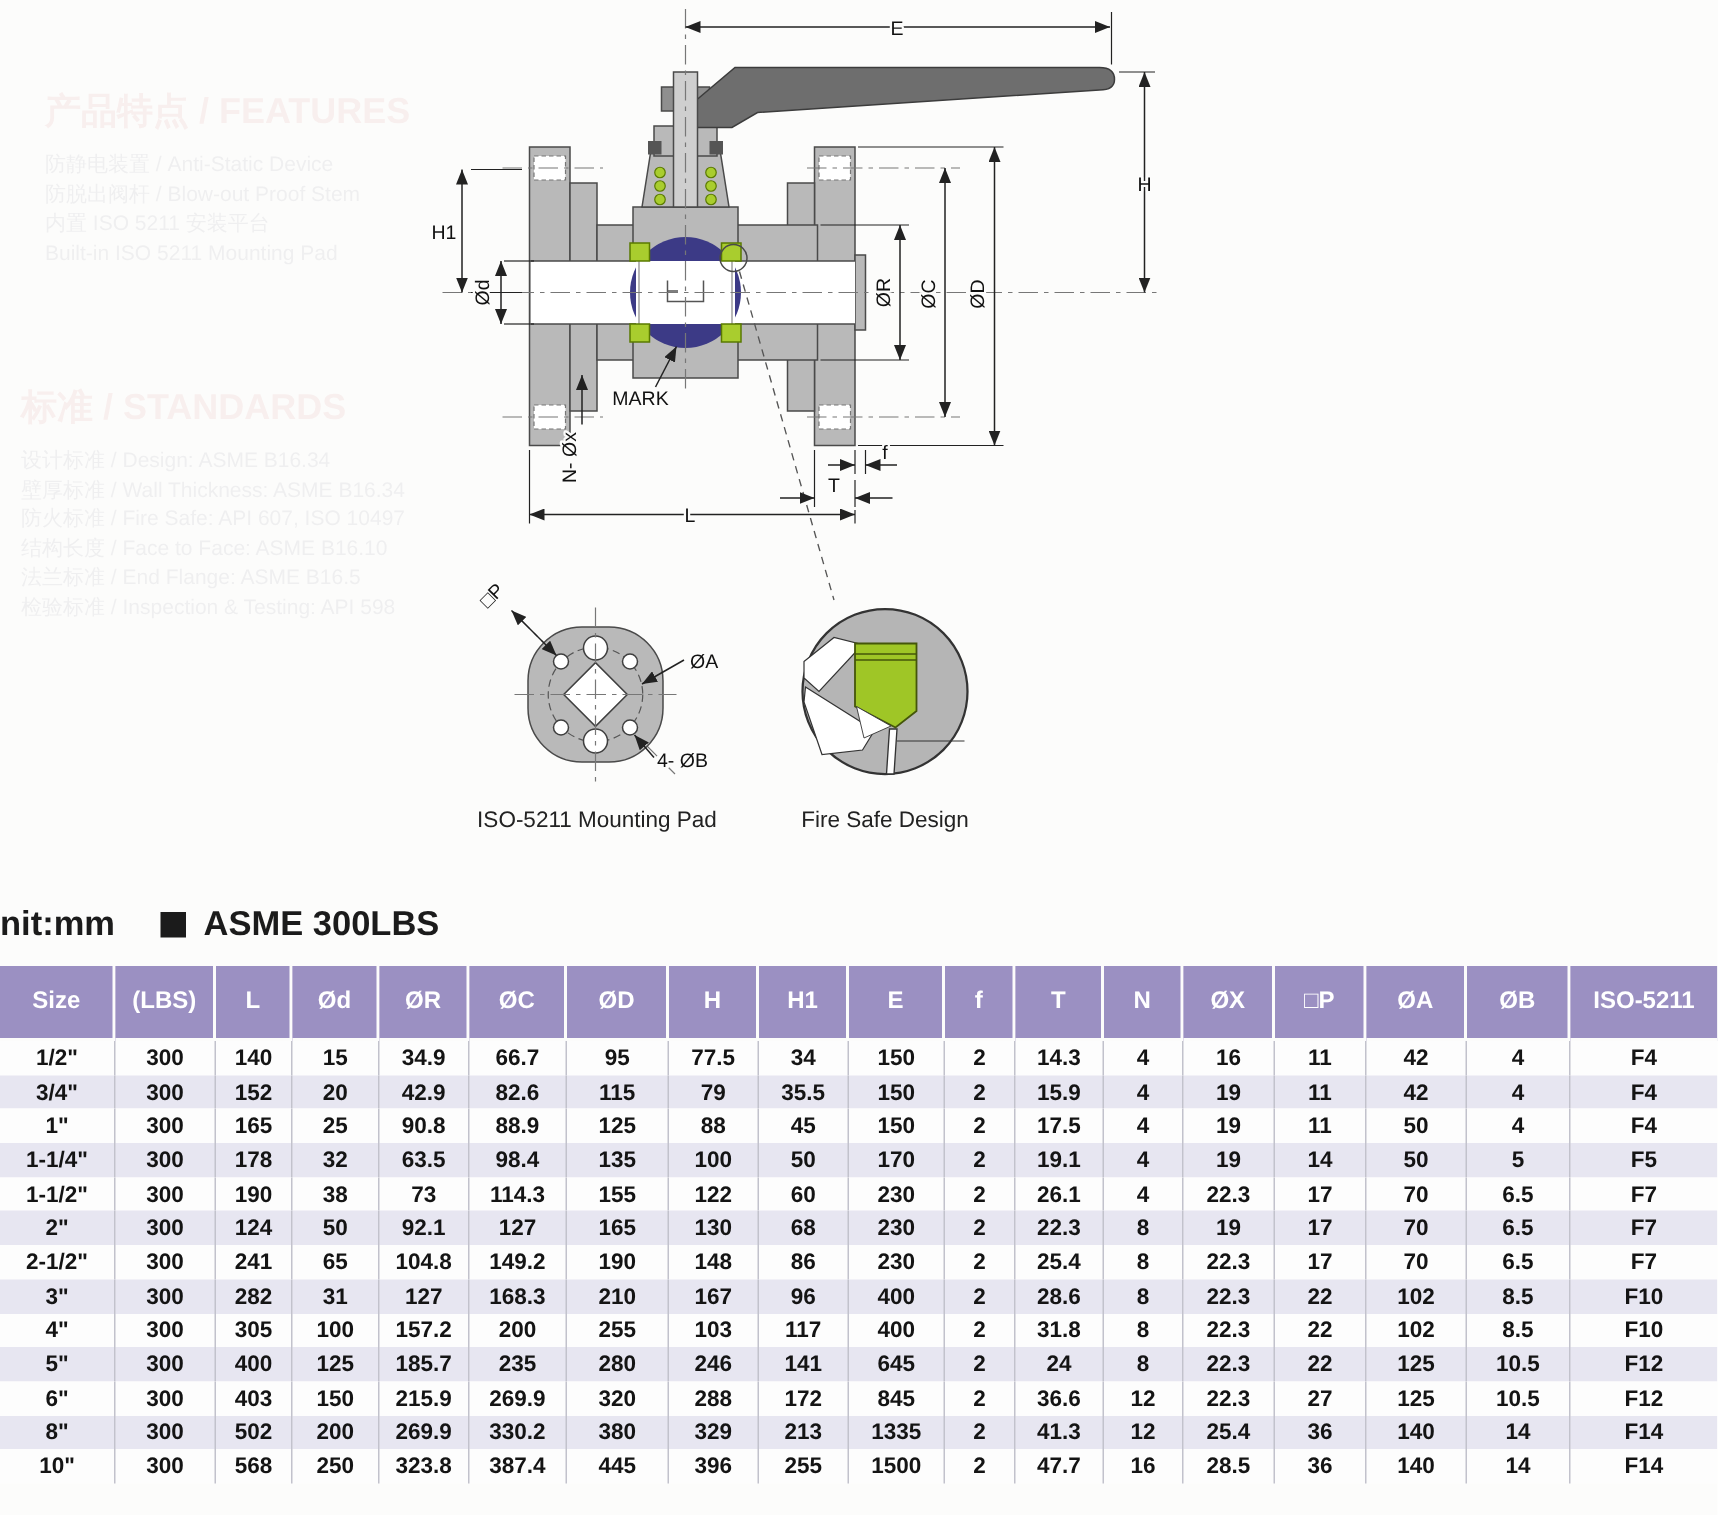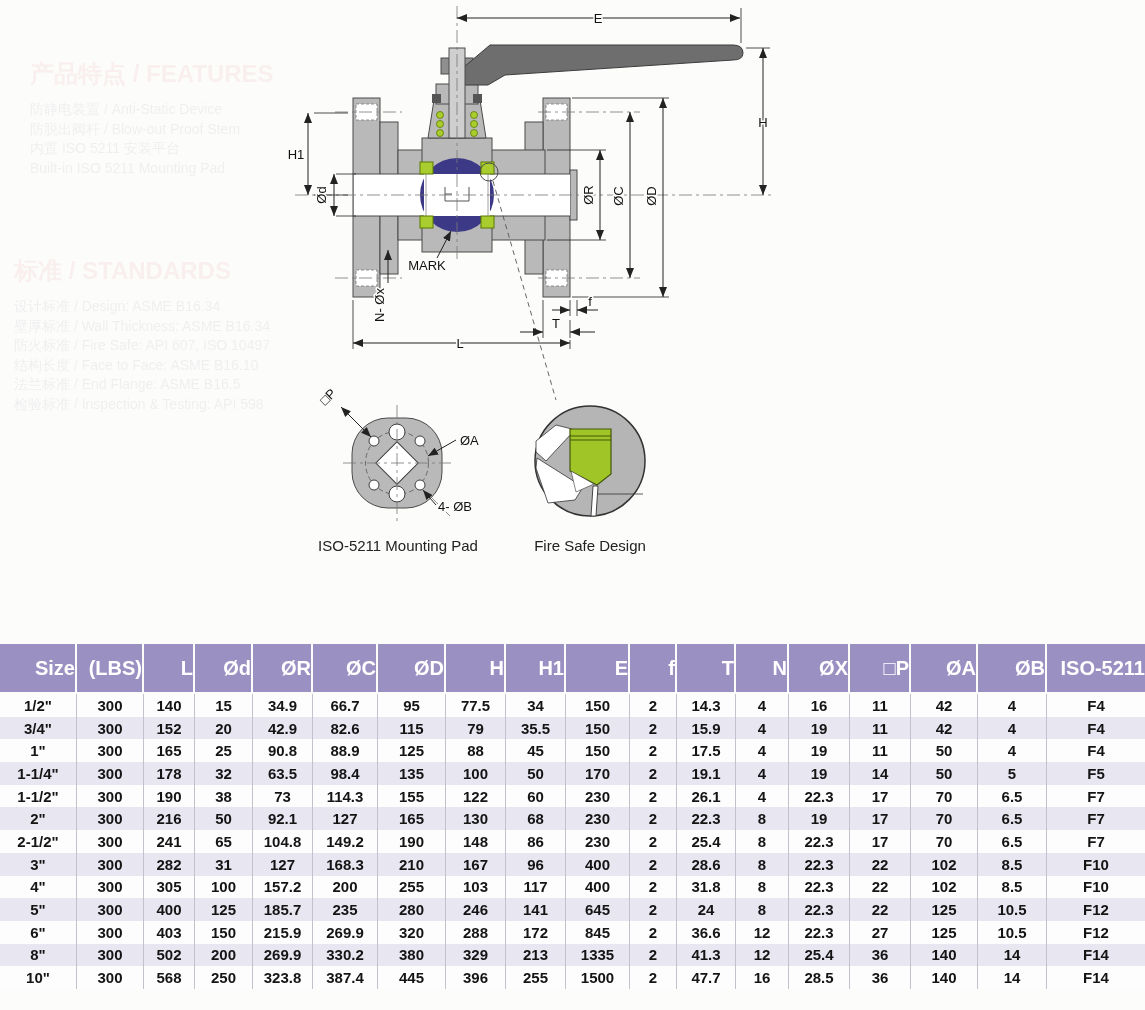--- a/index.html
+++ b/index.html
@@ -30,22 +30,22 @@
   .cl{stroke:#777;stroke-width:0.8;fill:none;stroke-dasharray:13 4 3 4;}
   .dash{stroke:#555;stroke-width:0.9;fill:none;stroke-dasharray:5 4;}
   .thin{stroke:#4a4a4a;stroke-width:1;fill:none;}
   .dimtext{font-family:"Liberation Sans",sans-serif;font-size:13px;fill:#111;
            paint-order:stroke;stroke:#fcfcfb;stroke-width:3px;stroke-linejoin:round;}
   .cap{font-family:"Liberation Sans",sans-serif;font-size:15px;fill:#222;}
 
   
   #spec-table{position:absolute;left:0;top:644px;width:1145px;border-collapse:separate;
               border-spacing:0;table-layout:fixed;}
-  #spec-table th{background:#9b90c2;color:#ffffff;font-weight:700;font-size:20px;height:48px;
-                 border-right:2px solid #fcfcfb;border-bottom:2px solid #fcfcfb;padding:0;text-align:right;}
+  #spec-table th{background:#9b90c2;color:#ffffff;font-weight:700;font-size:16px;height:48px;
+                 border-right:2px solid #fcfcfb;border-bottom:2px solid #fcfcfb;padding:0;text-align:center;}
   #spec-table th:last-child{border-right:none;}
   #spec-table td{height:22.7px;padding:0;text-align:center;font-weight:700;font-size:15px;color:#141414;
                  border-right:1px solid #c2c2cc;}
   #spec-table td:last-child{border-right:none;}
   #spec-table tbody tr:nth-child(odd){background:#fdfdfd;}
   #spec-table tbody tr:nth-child(even){background:#e7e6f1;}
 </style>
 </head>
 <body>
 
@@ -232,20 +232,25 @@
       <path d="M570,429 L611,429 L611,474 L597,485 L570,471 Z" fill="#9fc626" stroke="#44560a" stroke-width="1.2"></path>
       <line x1="570" y1="436" x2="611" y2="436" stroke="#44560a" stroke-width="1"></line>
       <line x1="570" y1="440" x2="611" y2="440" stroke="#44560a" stroke-width="1"></line>
       <polygon points="571,471 594,484 576,492" fill="#ffffff" stroke="#333" stroke-width="0.6"></polygon>
       <polygon points="593,486 598,486 596,516 591,516" fill="#ffffff" stroke="#333" stroke-width="0.9"></polygon>
       <line x1="598" y1="494" x2="643" y2="494" stroke="#333" stroke-width="0.8"></line>
       <text class="cap" x="590" y="551" text-anchor="middle">Fire Safe Design</text>
     </g>
   </svg>
 
+  <div id="unitline">
+    <span>nit:mm</span>
+    <span class="sq"></span>
+    <span>ASME 300LBS</span>
+  </div>
 
   <table id="spec-table">
     <colgroup>
         <col style="width: 77px;">
         <col style="width: 67px;">
         <col style="width: 51px;">
         <col style="width: 58px;">
         <col style="width: 60px;">
         <col style="width: 65px;">
         <col style="width: 68px;">
@@ -380,21 +385,21 @@
           <td>4</td>
           <td>22.3</td>
           <td>17</td>
           <td>70</td>
           <td>6.5</td>
           <td>F7</td>
         </tr>
         <tr>
           <td>2"</td>
           <td>300</td>
-          <td>216</td>
+          <td>124</td>
           <td>50</td>
           <td>92.1</td>
           <td>127</td>
           <td>165</td>
           <td>130</td>
           <td>68</td>
           <td>230</td>
           <td>2</td>
           <td>22.3</td>
           <td>8</td>

